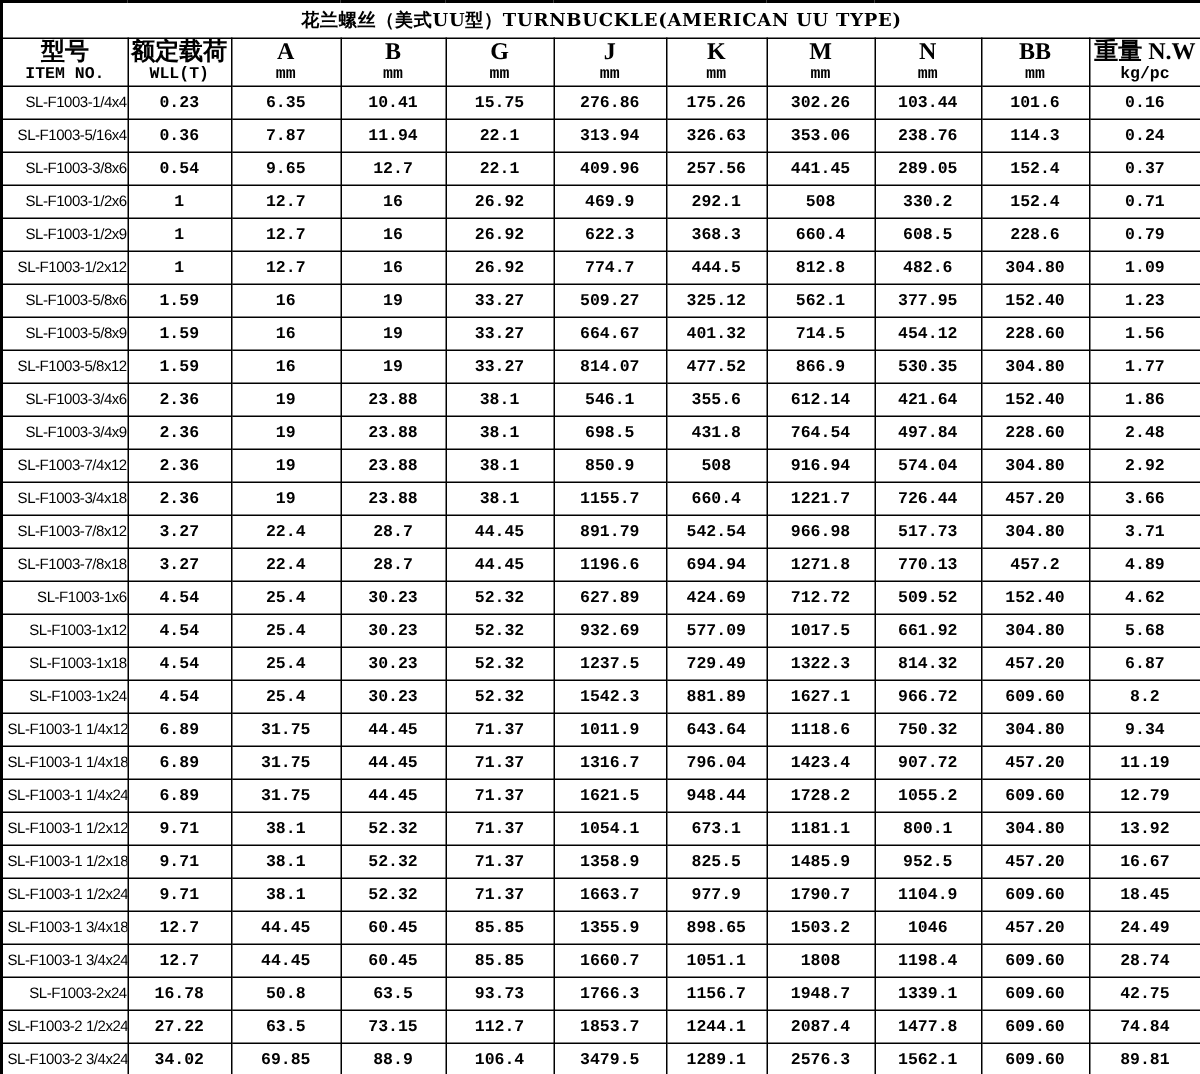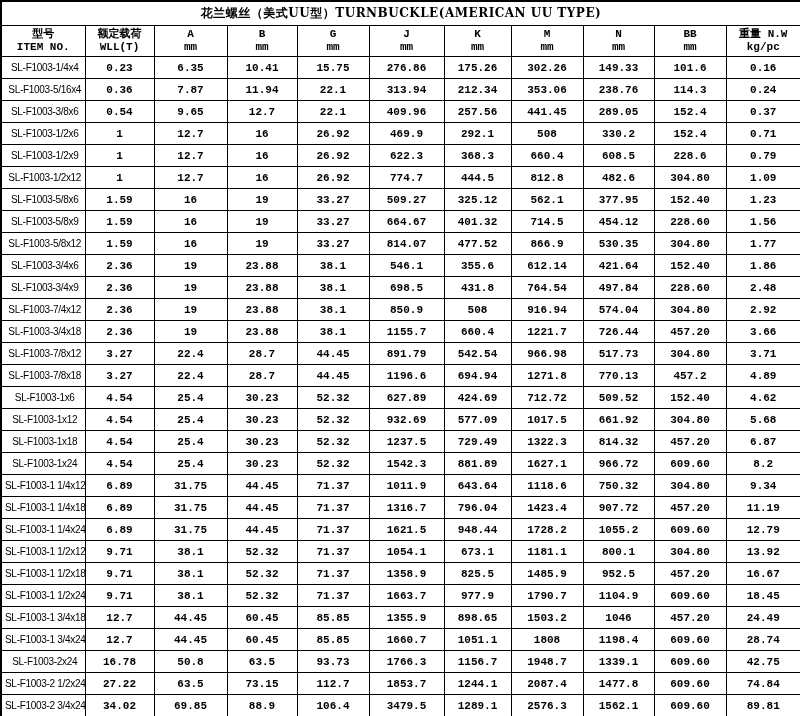--- a/index.html
+++ b/index.html
@@ -33,37 +33,37 @@
     font-family: "DejaVu Serif", "Liberation Serif", serif;
     font-size: 12px;
     font-weight: 700;
     letter-spacing: 0.5px;
   }
   tr.header-row th {
     height: 30px;
     line-height: 1.15;
   }
   .h-cn {
-    font-family: Liberation Mono, monospace;
-    font-size: 11px;
+    font-family: Liberation Serif, serif;
+    font-size: 16px;
     font-weight: 700;
   }
   .h-en {
     font-family: "Liberation Mono", "DejaVu Sans Mono", monospace;
     font-size: 11px;
     font-weight: 700;
   }
   tbody td {
     height: 21px;
     font-family: "Liberation Mono", "DejaVu Sans Mono", monospace;
     font-size: 11px;
     font-weight: 700;
   }
   tbody td.c-item {
-    text-align: center;
+    text-align: right;
     padding-left: 3px;
     font-family: "Liberation Sans", "DejaVu Sans", sans-serif;
     font-size: 10px;
     font-weight: 400;
     letter-spacing: -0.3px;
   }
 </style>
 </head>
 <body>
 
@@ -135,32 +135,32 @@
   <tbody id="table-body">
       <tr>
         <td class="c-item">SL-F1003-1/4x4</td>
         <td class="c-num">0.23</td>
         <td class="c-num">6.35</td>
         <td class="c-num">10.41</td>
         <td class="c-num">15.75</td>
         <td class="c-num">276.86</td>
         <td class="c-num">175.26</td>
         <td class="c-num">302.26</td>
-        <td class="c-num">149.33</td>
+        <td class="c-num">103.44</td>
         <td class="c-num">101.6</td>
         <td class="c-num">0.16</td>
       </tr>
       <tr>
         <td class="c-item">SL-F1003-5/16x4</td>
         <td class="c-num">0.36</td>
         <td class="c-num">7.87</td>
         <td class="c-num">11.94</td>
         <td class="c-num">22.1</td>
         <td class="c-num">313.94</td>
-        <td class="c-num">212.34</td>
+        <td class="c-num">326.63</td>
         <td class="c-num">353.06</td>
         <td class="c-num">238.76</td>
         <td class="c-num">114.3</td>
         <td class="c-num">0.24</td>
       </tr>
       <tr>
         <td class="c-item">SL-F1003-3/8x6</td>
         <td class="c-num">0.54</td>
         <td class="c-num">9.65</td>
         <td class="c-num">12.7</td>

